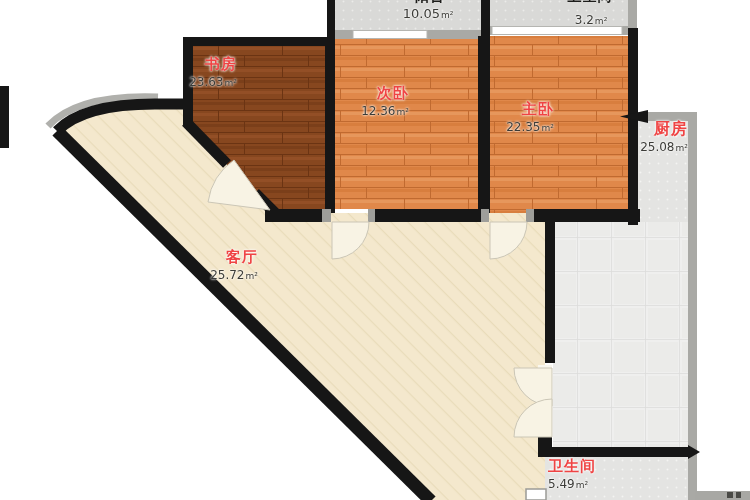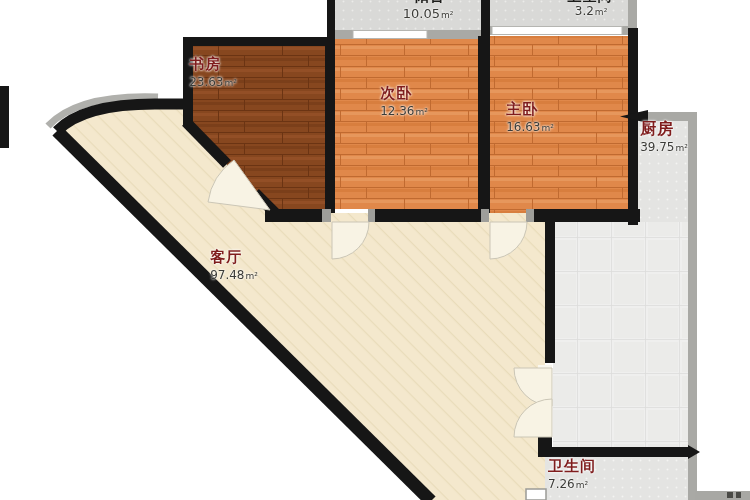--- a/index.html
+++ b/index.html
@@ -1,22 +1,22 @@
 <!DOCTYPE html>
 <html><head>
 <meta charset="utf-8">
 <style>
   html,body{margin:0;padding:0;background:#ffffff;}
   #stage{position:relative;width:750px;height:500px;background:#ffffff;overflow:hidden;
          font-family:"DejaVu Sans","Liberation Sans",sans-serif;}
   #plan-svg{position:absolute;left:0;top:0;}
-  .label{position:absolute;transform:translateX(-50%);text-align:left;line-height:1.05;
+  .label{position:absolute;transform:translateX(-50%);text-align:right;line-height:1.05;
          text-shadow:0 0 2px #fff,0 0 3px #fff;white-space:nowrap;pointer-events:none;}
   .label.left-align{transform:none;text-align:left;}
-  .cn{display:block;font-weight:bold;font-size:15px;color:#7f1d1d;letter-spacing:1px;}
+  .cn{display:block;font-weight:bold;font-size:15px;color:#ef4444;letter-spacing:1px;}
   .cn.small{font-size:16px;}
   .area{display:block;font-size:12px;color:#3c3c38;margin-top:3px;}
   .area .unit{font-size:9px;margin-left:1px;}
   .area-only{font-size:13px;color:#3c3c38;}
   .partial-clip{position:absolute;overflow:hidden;height:5px;top:0;text-align:center;pointer-events:none;}
   .partial-clip .cn{margin-top:-12px;font-size:14px;color:#1c1c1a;}
 </style>
 </head>
 <body>
 
@@ -122,41 +122,41 @@
 <div class="partial-clip" style="left:400px;width:60px;">
   <span class="cn">阳台</span>
 </div>
 <div class="partial-clip" style="left:558px;width:64px;">
   <span class="cn">卫生间</span>
 </div>
 
 <div class="label" style="left:428px;top:4px;">
   <span class="area area-only"><span>10.05</span><span class="unit">m²</span></span>
 </div>
-<div class="label" style="left:591px;top:2px;">
+<div class="label" style="left:591px;top:11px;">
   <span class="area"><span>3.2</span><span class="unit">m²</span></span>
 </div>
 <div class="label" style="left:213px;top:57px;">
   <span class="cn">书房</span>
   <span class="area"><span>23.63</span><span class="unit">m²</span></span>
 </div>
-<div class="label" style="left:404px;top:86px;">
+<div class="label" style="left:385px;top:86px;">
   <span class="cn">次卧</span>
   <span class="area"><span>12.36</span><span class="unit">m²</span></span>
 </div>
 <div class="label" style="left:530px;top:102px;">
   <span class="cn">主卧</span>
-  <span class="area"><span>16.63</span><span class="unit">m²</span></span>
+  <span class="area"><span>22.35</span><span class="unit">m²</span></span>
 </div>
 <div class="label" style="left:664px;top:121px;">
   <span class="cn small">厨房</span>
-  <span class="area"><span>39.75</span><span class="unit">m²</span></span>
+  <span class="area"><span>25.08</span><span class="unit">m²</span></span>
 </div>
 <div class="label" style="left:234px;top:250px;">
   <span class="cn">客厅</span>
-  <span class="area"><span>97.48</span><span class="unit">m²</span></span>
+  <span class="area"><span>25.72</span><span class="unit">m²</span></span>
 </div>
 <div class="label left-align" style="left:548px;top:459px;">
   <span class="cn">卫生间</span>
-  <span class="area"><span>7.26</span><span class="unit">m²</span></span>
+  <span class="area"><span>5.49</span><span class="unit">m²</span></span>
 </div>
 
 </div>
 
 </body></html>

